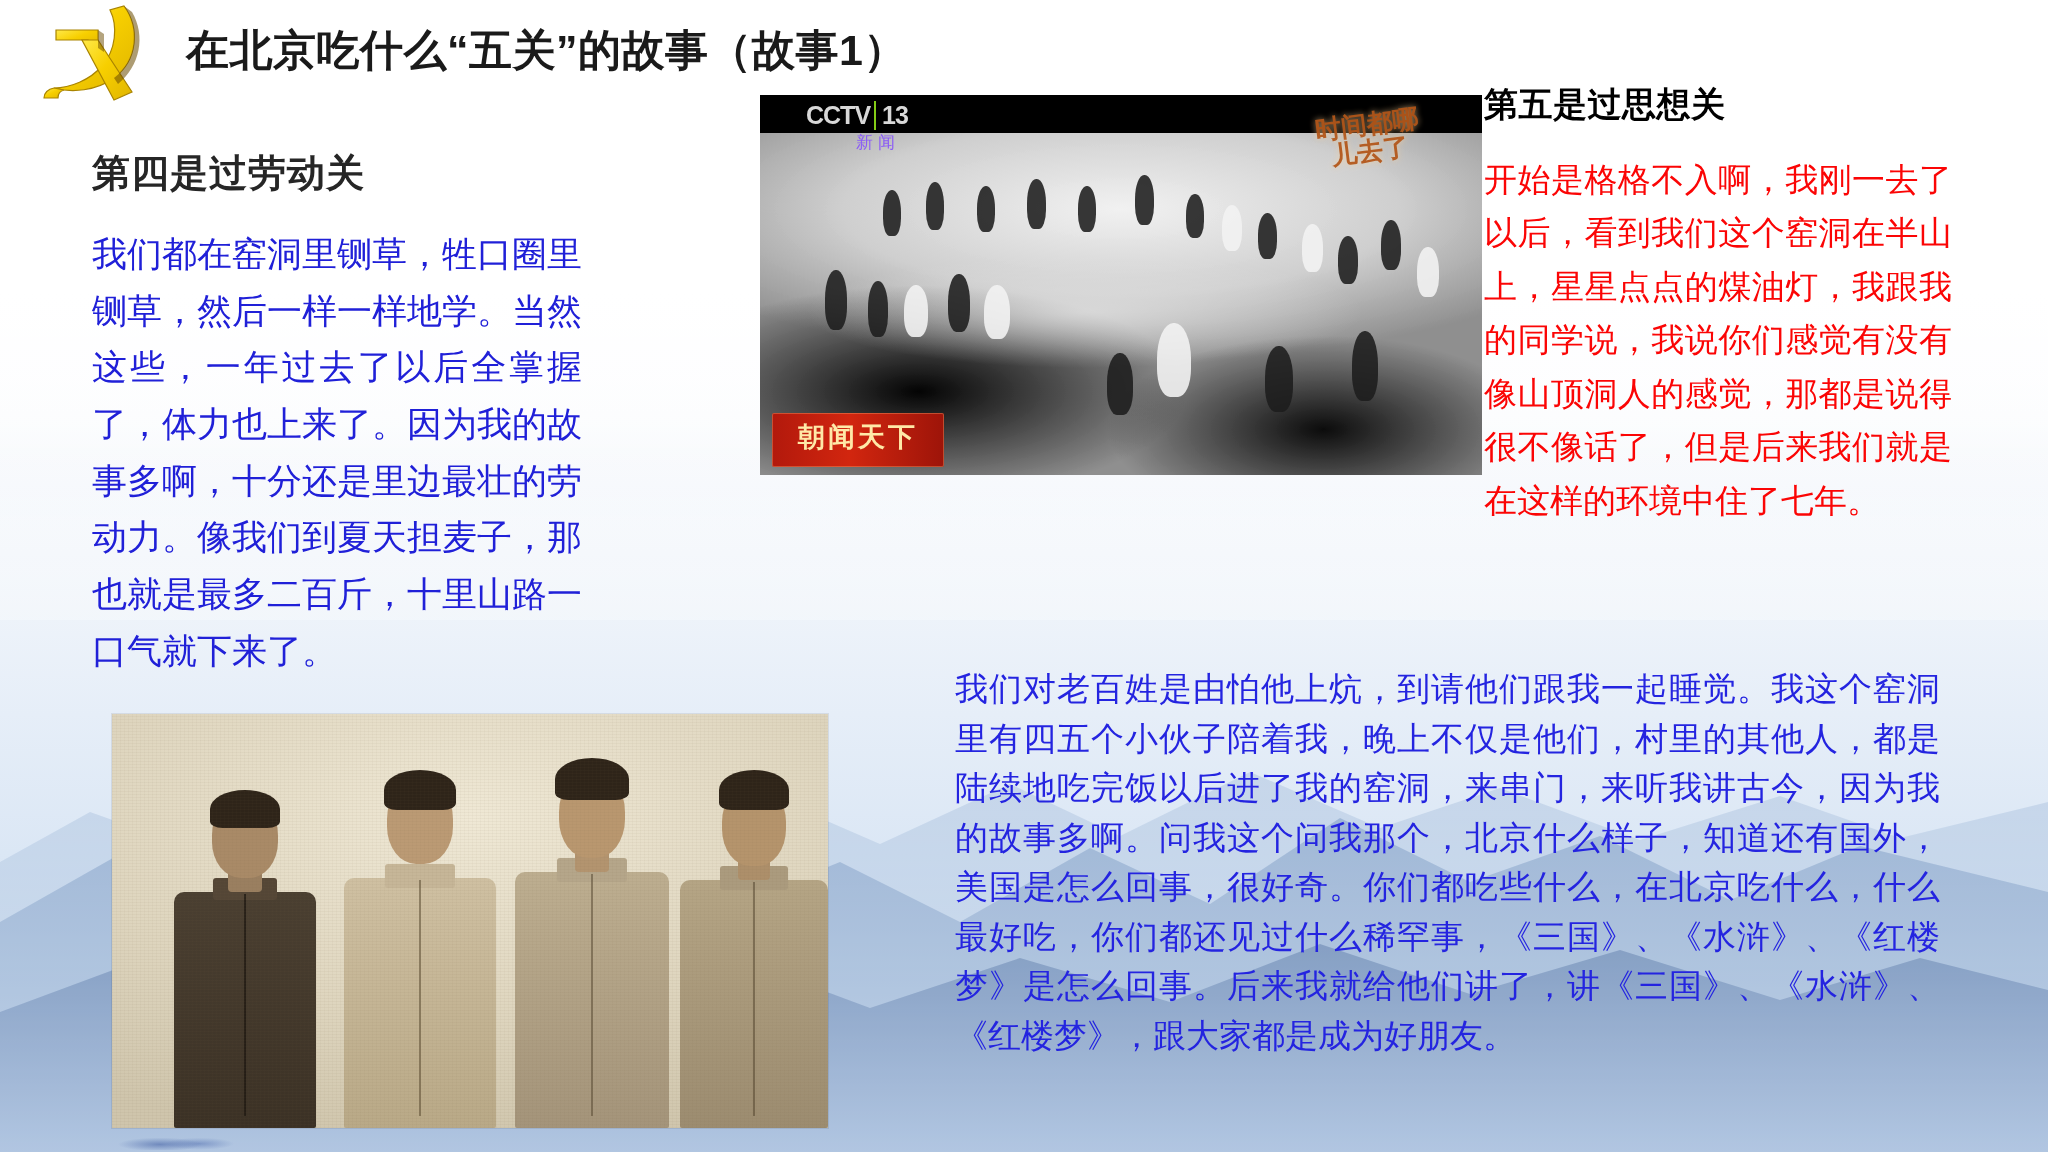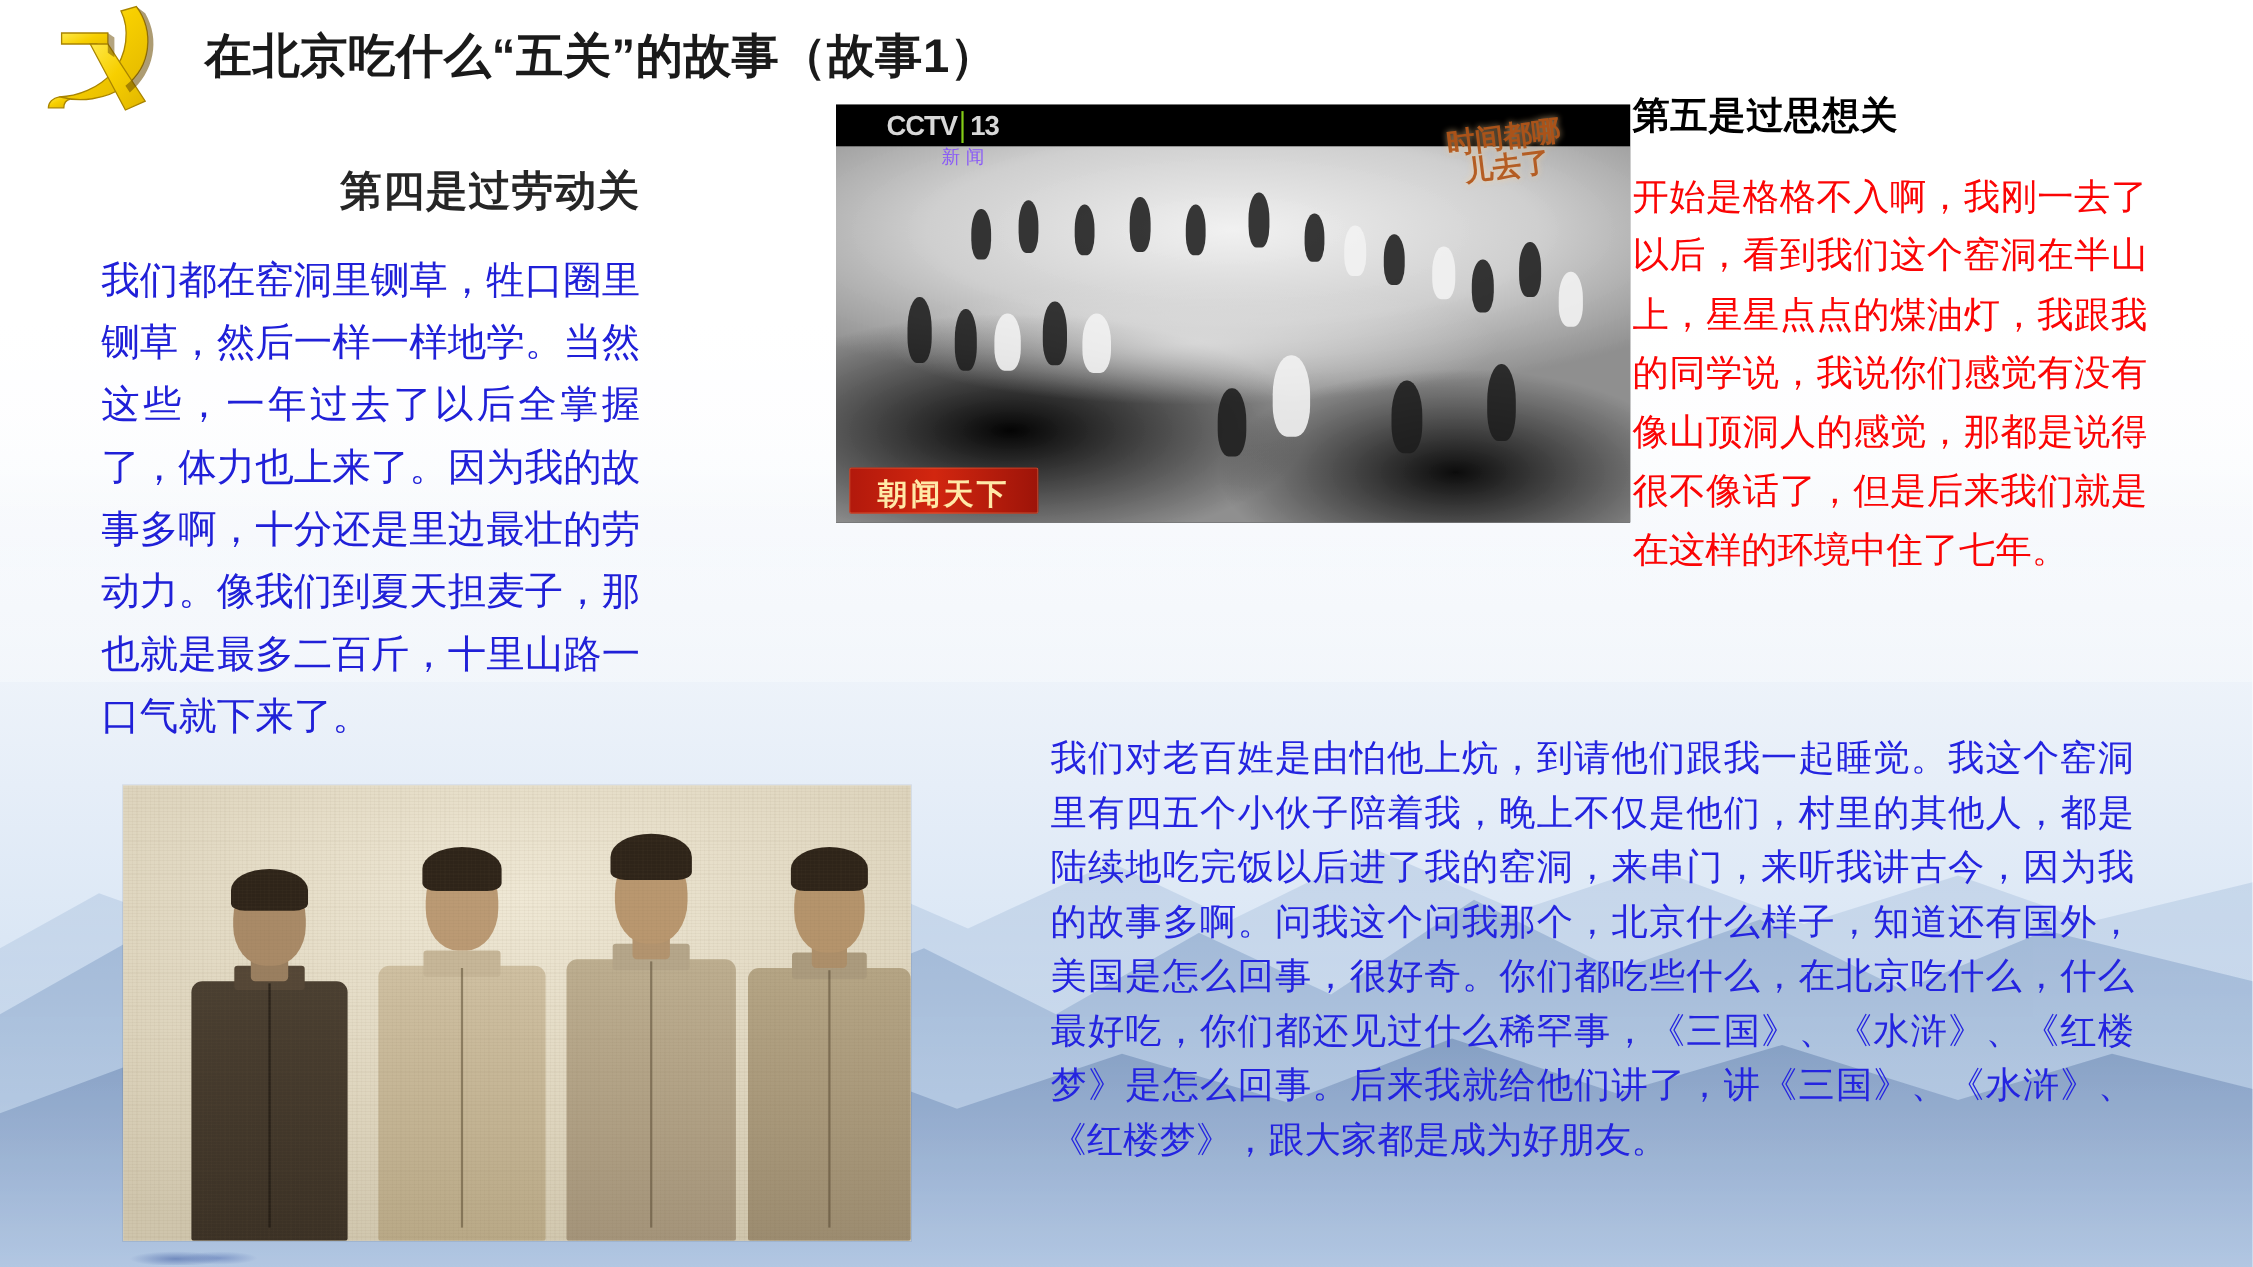--- a/index.html
+++ b/index.html
@@ -80,21 +80,21 @@
     white-space: nowrap;
     font-family: "Liberation Sans", "DejaVu Sans", sans-serif;
   }
 
   
   .left-col {
     position: absolute; left: 92px; top: 148px; width: 490px;
     z-index: 5;
   }
   .sec-head-left {
-    text-align: right;
+    text-align: left;
     font-size: 38px;
     font-weight: 700;
     color: #262626;
     letter-spacing: 1px;
     margin-bottom: 28px;
   }
   .body-blue-left {
     font-family: "Liberation Serif", "DejaVu Serif", serif;
     font-size: 35px;
     line-height: 1.62;
@@ -160,21 +160,21 @@
     font-family: "Liberation Serif", serif;
     font-weight: 700;
     text-align: center;
     transform: rotate(-7deg);
     text-shadow: 0 0 6px rgba(255,210,150,.7);
     opacity: .95;
   }
   .lower-third {
     position: absolute; left: 12px; bottom: 8px;
     background: linear-gradient(to right, #b2190c 0%, #d2260f 45%, #9d1409 100%);
-    padding: 6px 26px 0 26px;
+    padding: 6px 26px 12px 26px;
     border-radius: 2px;
     box-shadow: 0 0 0 1px rgba(255,180,120,.35) inset;
   }
   .lower-third span {
     color: #ffe9a8; font-size: 27px; font-weight: 700; letter-spacing: 3px;
     font-family: "Liberation Sans", sans-serif;
   }
 
   
   .right-col {

